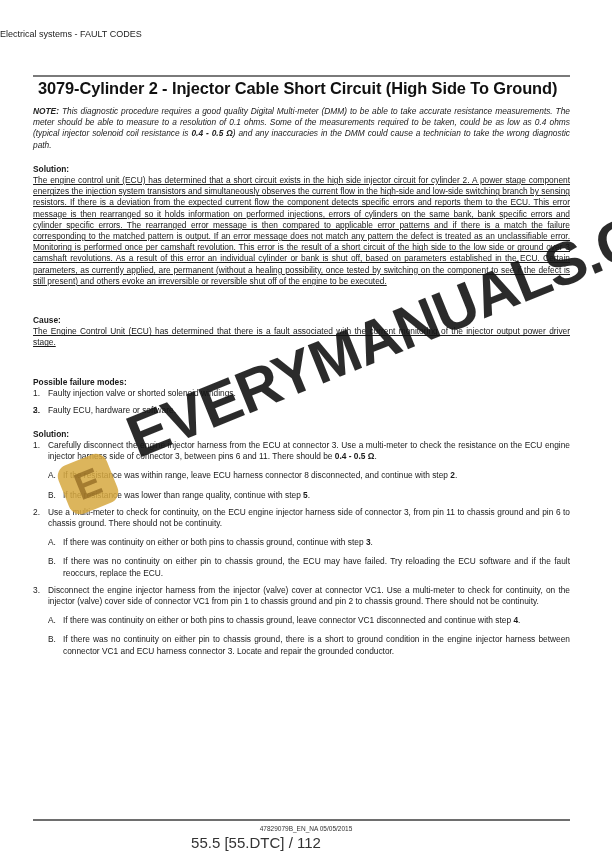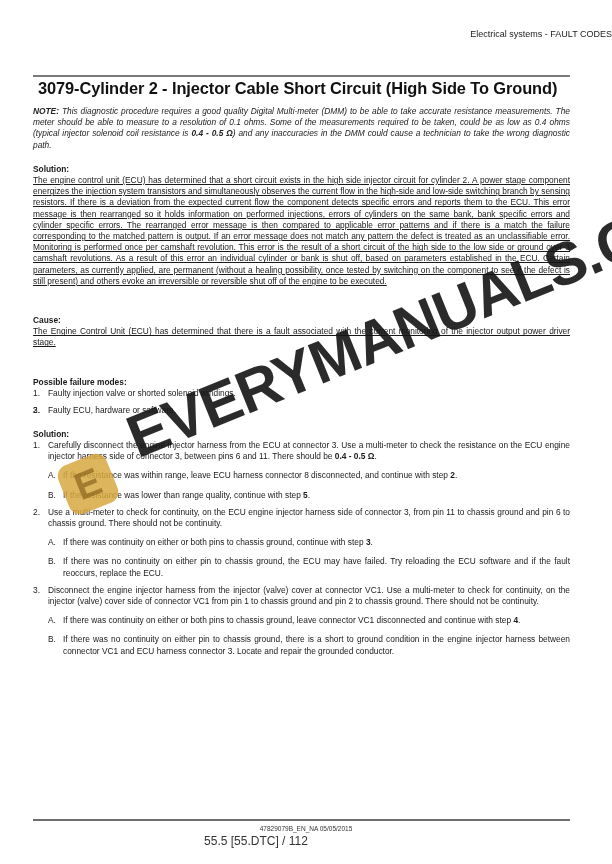--- a/index.html
+++ b/index.html
@@ -1,21 +1,21 @@
 <!DOCTYPE html>
 <html><head>
   <meta charset="utf-8">
   <style>
     html, body { margin: 0; padding: 0; background: #ffffff; }
     body {
       width: 612px; height: 864px; position: relative; overflow: hidden;
       font-family: "Liberation Sans", sans-serif; color: #1a1a1a;
     }
     .running-header {
-      position: absolute; top: 29px; left: 0; width: 612px; text-align: right;
+      position: absolute; top: 29px; left: 0; width: 612px; text-align: left;
       font-size: 9px; color: #222;
     }
     .top-rule {
       position: absolute; top: 75px; left: 33px; width: 537px; height: 2px; background: #7a7a7a;
     }
     .title {
       position: absolute; top: 79px; left: 38px; width: 540px;
       font-size: 16.4px; font-weight: bold; letter-spacing: -0.1px; white-space: nowrap; color: #111;
     }
     .content {
@@ -39,21 +39,21 @@
     .sub > li { position: relative; padding-left: 15px; margin-top: 8px; text-align: justify; }
     .step > .body { text-align: justify; }
     .step { margin-bottom: 6px; }
     .bottom-rule {
       position: absolute; top: 819px; left: 33px; width: 537px; height: 2px; background: #6e6e6e;
     }
     .footer-code {
       position: absolute; top: 825px; left: 0; width: 612px; text-align: center; font-size: 6.5px; color: #333;
     }
     .footer-page {
-      position: absolute; top: 834px; left: 0; width: 512px; text-align: center; font-size: 12px; color: #333;
+      position: absolute; top: 834px; left: 0; width: 512px; text-align: center; font-size: 15px; color: #333;
     }
     .watermark {
       position: absolute; left: 130px; top: 405px; transform-origin: left center; transform: rotate(-22deg);
       font-size: 60px; font-weight: bold; color: rgba(20,20,20,0.9); letter-spacing: -1px; white-space: nowrap;
       pointer-events: none;
     }
     .wm-logo {
       position: absolute; left: 62px; top: 458px; width: 52px; height: 52px; border-radius: 12px;
       background: rgba(214,168,64,0.85); transform: rotate(-22deg);
       display: flex; align-items: center; justify-content: center;

